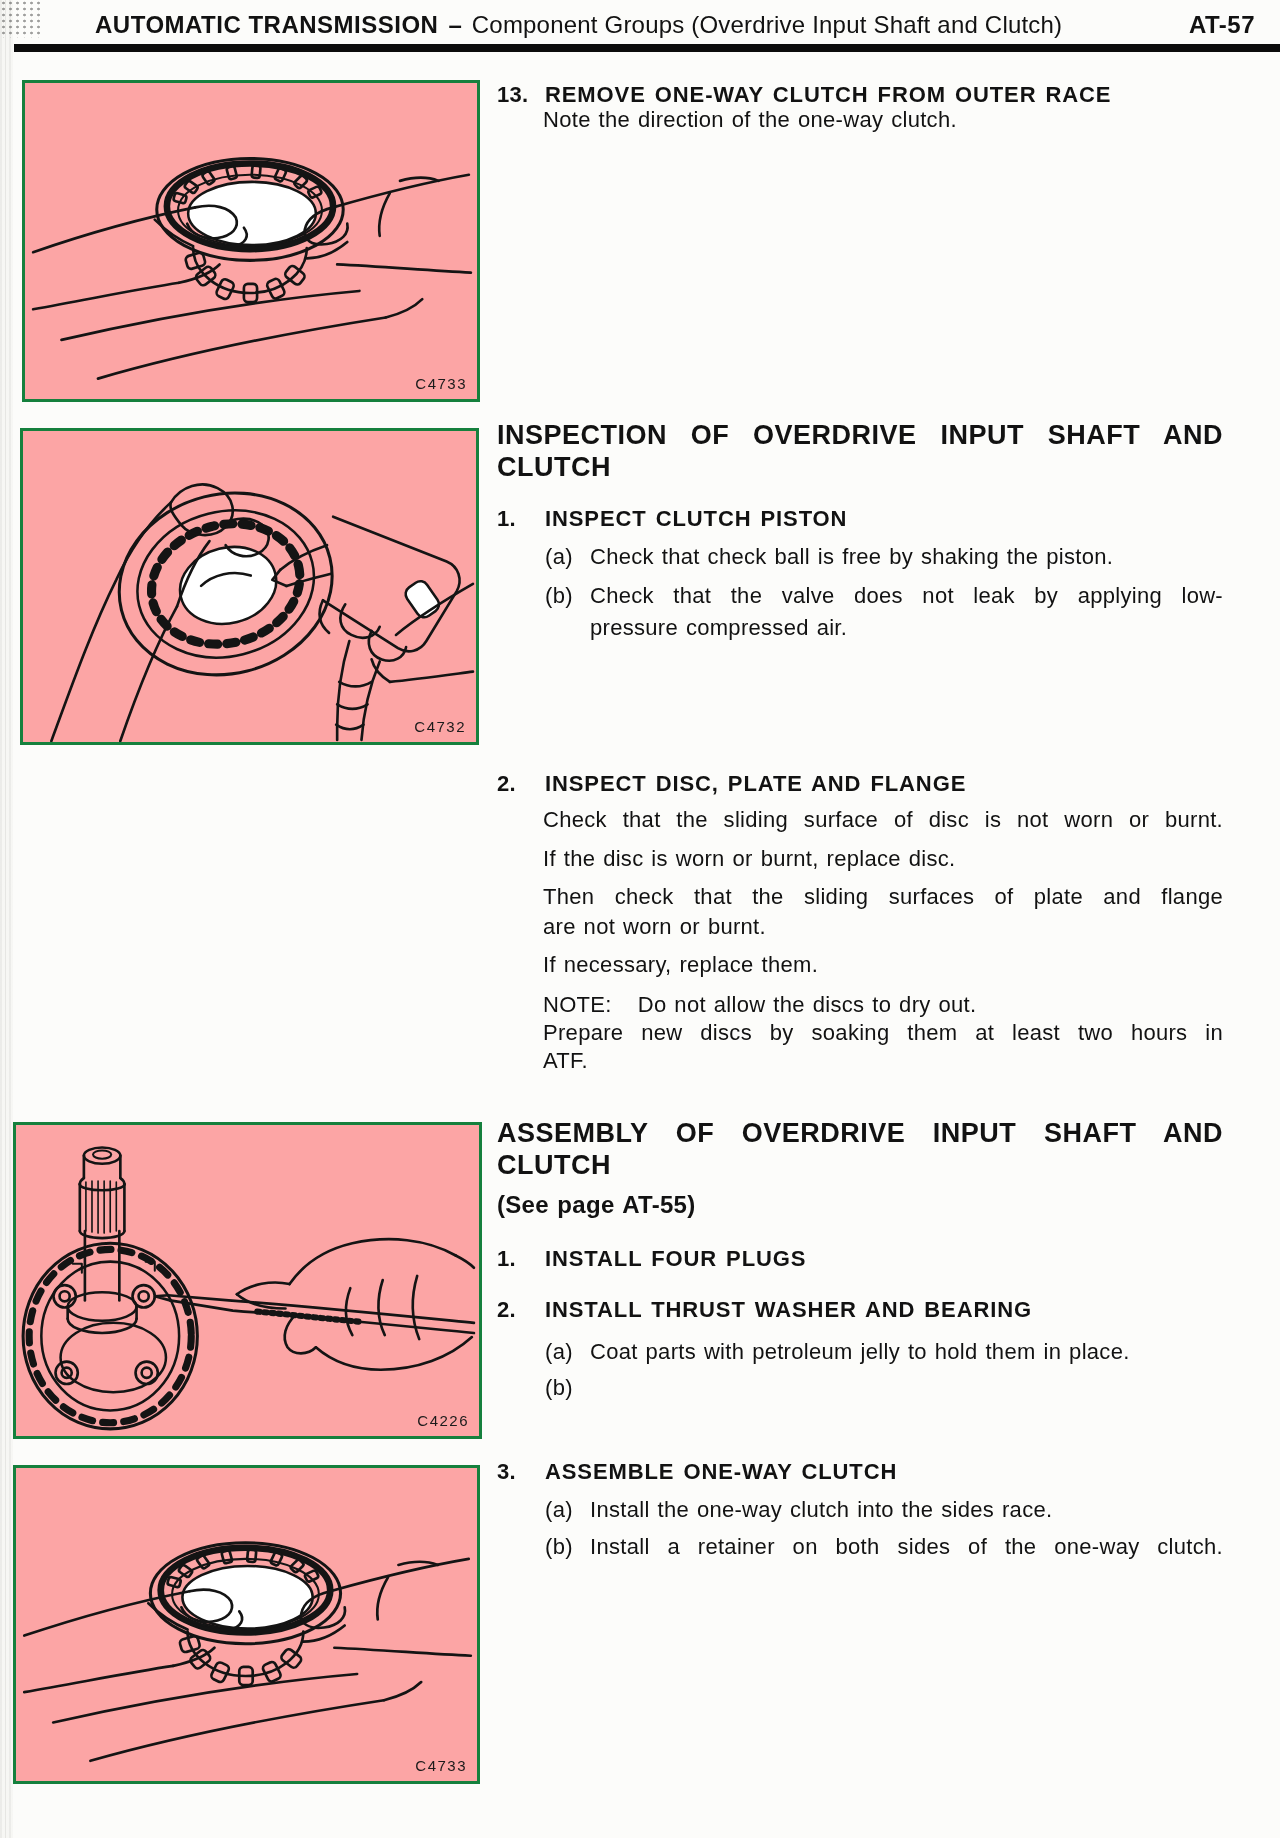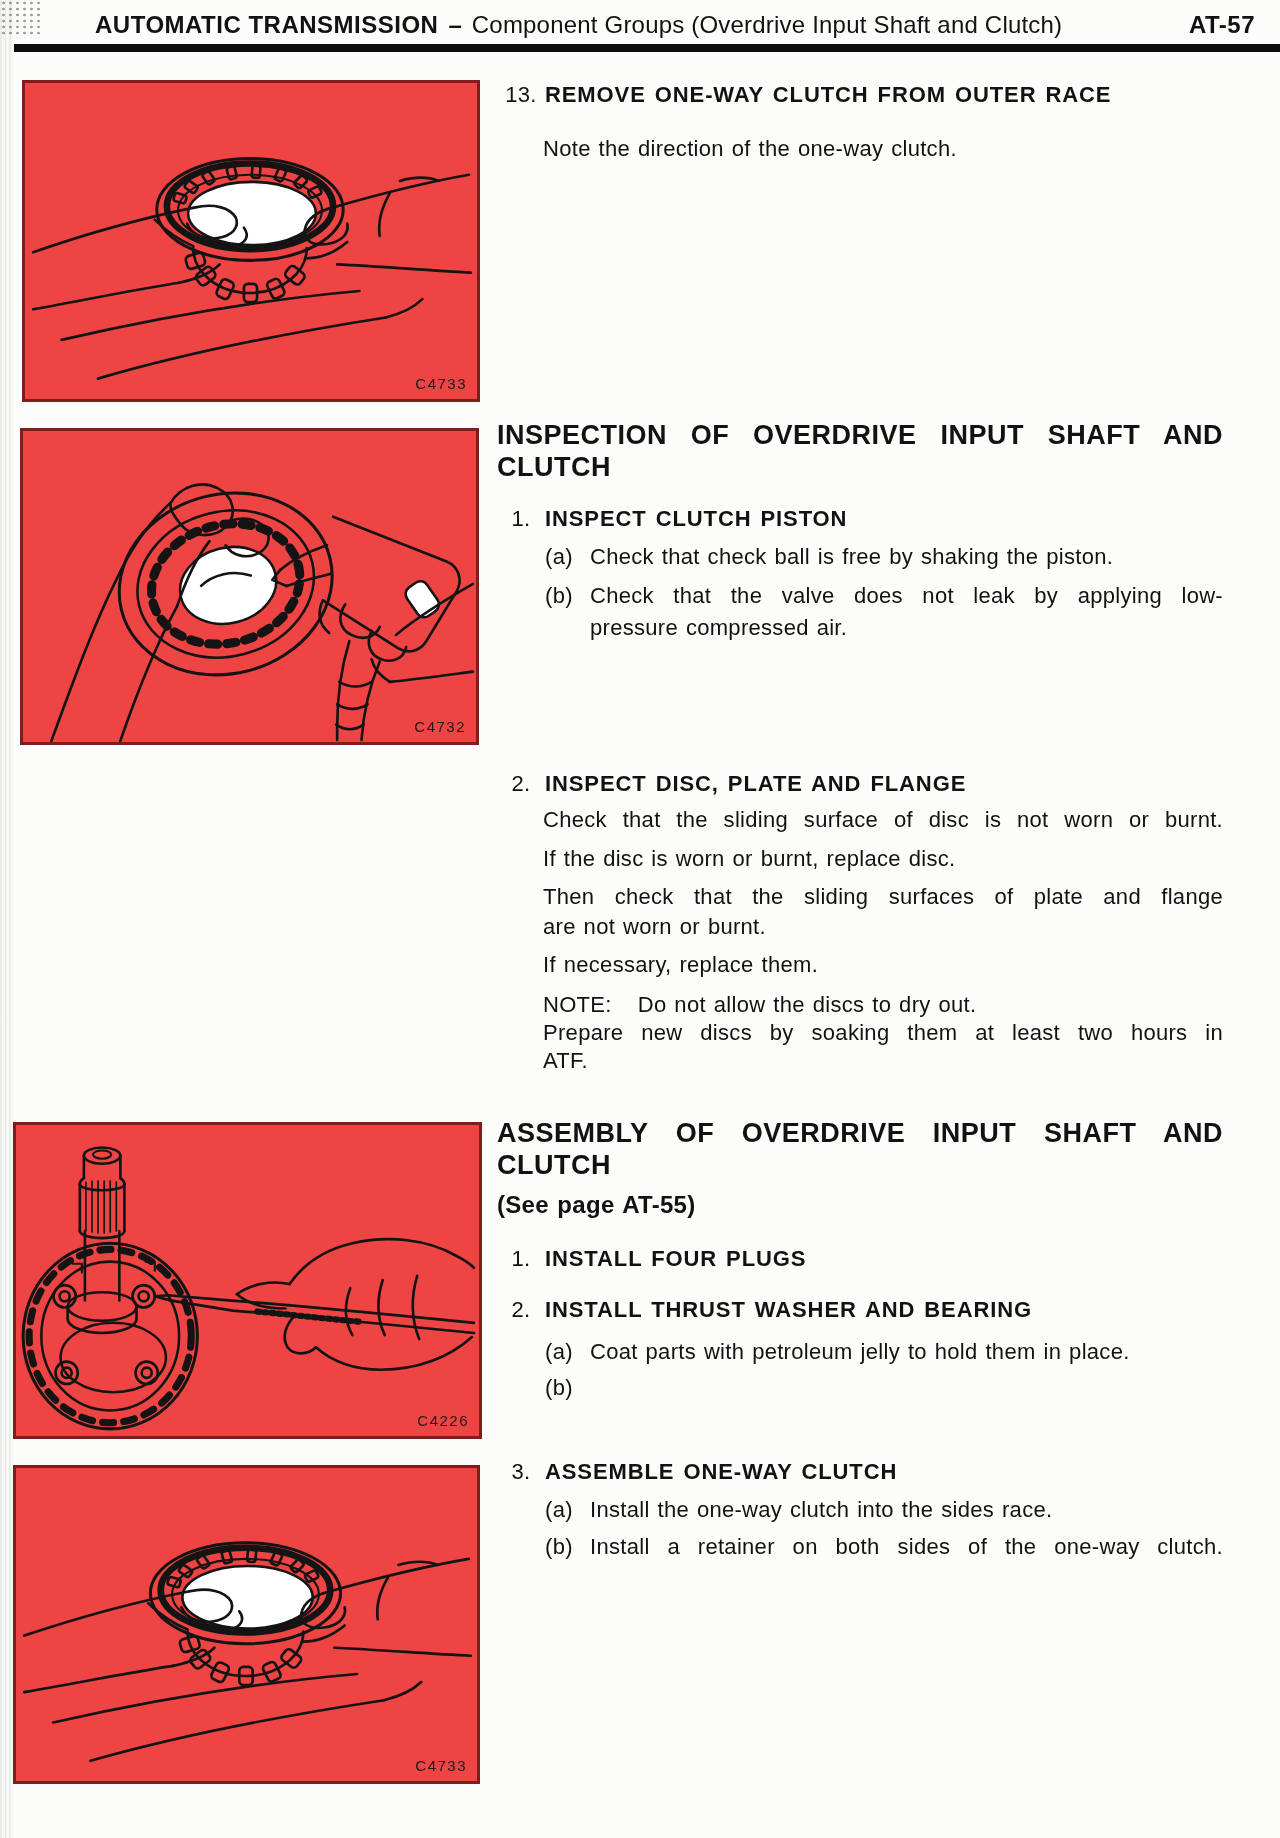--- a/index.html
+++ b/index.html
@@ -14,28 +14,28 @@
       background-size:7px 6px;}
   
   .hdr-row{position:absolute;left:95px;top:12px;width:1160px;display:flex;align-items:baseline;
       font-size:24px;line-height:26px;white-space:nowrap;}
   .hdr-bold{font-weight:bold;letter-spacing:.5px;}
   .hdr-dash{margin:0 10px;font-weight:bold;}
   .hdr-sub{letter-spacing:.2px;}
   .hdr-page{margin-left:auto;font-weight:bold;letter-spacing:.5px;}
   .hdr-rule{position:absolute;top:44px;left:14px;right:0;height:8px;background:#0c0c0c;}
   
-  .fig{position:absolute;background:#ef4444;border:3px solid #7f1d1d;}
+  .fig{position:absolute;background:#fca5a5;border:3px solid #15803d;}
   .fig svg{display:block;width:100%;height:100%;}
   .fig-code{position:absolute;right:10px;bottom:7px;font-size:15px;letter-spacing:1.5px;color:#1b1b1b;}
   
   .tb{position:absolute;left:497px;width:726px;font-size:22px;line-height:30px;
       letter-spacing:.3px;word-spacing:1.5px;}
   .step{display:flex;}
-  .step .num{width:48px;flex:none;font-weight:normal;text-align:center;}
+  .step .num{width:48px;flex:none;font-weight:bold;}
   .step .ttl{font-weight:bold;letter-spacing:.9px;word-spacing:2px;}
   .ind{padding-left:46px;box-sizing:border-box;}
   .li{display:flex;padding-left:48px;box-sizing:border-box;}
   .li .lab{width:45px;flex:none;}
   .li .tx{flex:1;}
   .sec{font-weight:bold;font-size:27px;line-height:32px;letter-spacing:.5px;word-spacing:2px;}
   .just{text-align:justify;text-align-last:justify;text-justify:inter-word;}
   .lh32{line-height:32px;}
   .lh28{line-height:28px;}
   .see{font-weight:bold;font-size:24px;}
@@ -260,21 +260,21 @@
         </g>
       </g>
     </svg>
     <figcaption class="fig-code">C4733</figcaption>
   </figure>
 
   <div class="tb step" style="top:80px">
     <span class="num">13.</span>
     <span class="ttl">REMOVE ONE-WAY CLUTCH FROM OUTER RACE</span>
   </div>
-  <div class="tb ind" style="top:134px">Note the direction of the one-way clutch.</div>
+  <div class="tb ind" style="top:105px">Note the direction of the one-way clutch.</div>
 
   <div class="tb sec" style="top:419px">
     <div class="just">INSPECTION OF OVERDRIVE INPUT SHAFT AND</div>
     <div>CLUTCH</div>
   </div>
 
   <div class="tb step" style="top:504px">
     <span class="num">1.</span>
     <span class="ttl">INSPECT CLUTCH PISTON</span>
   </div>

